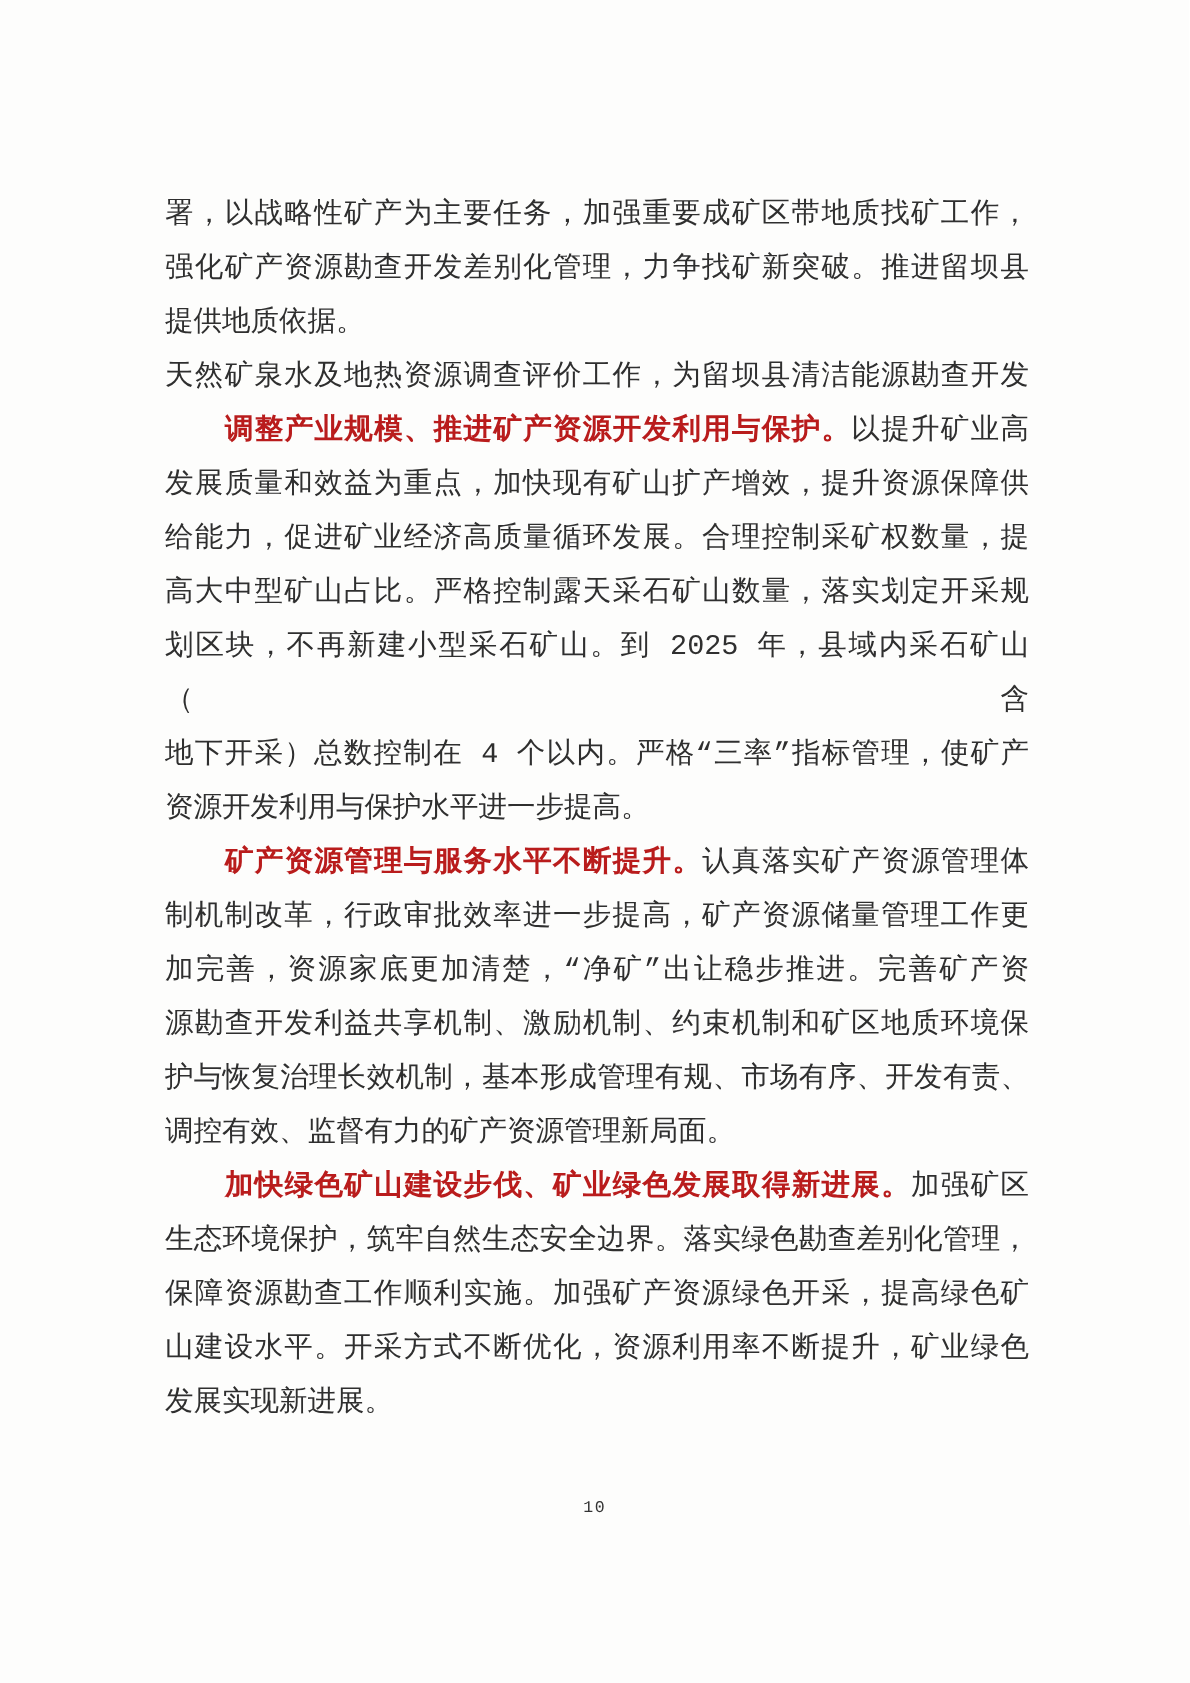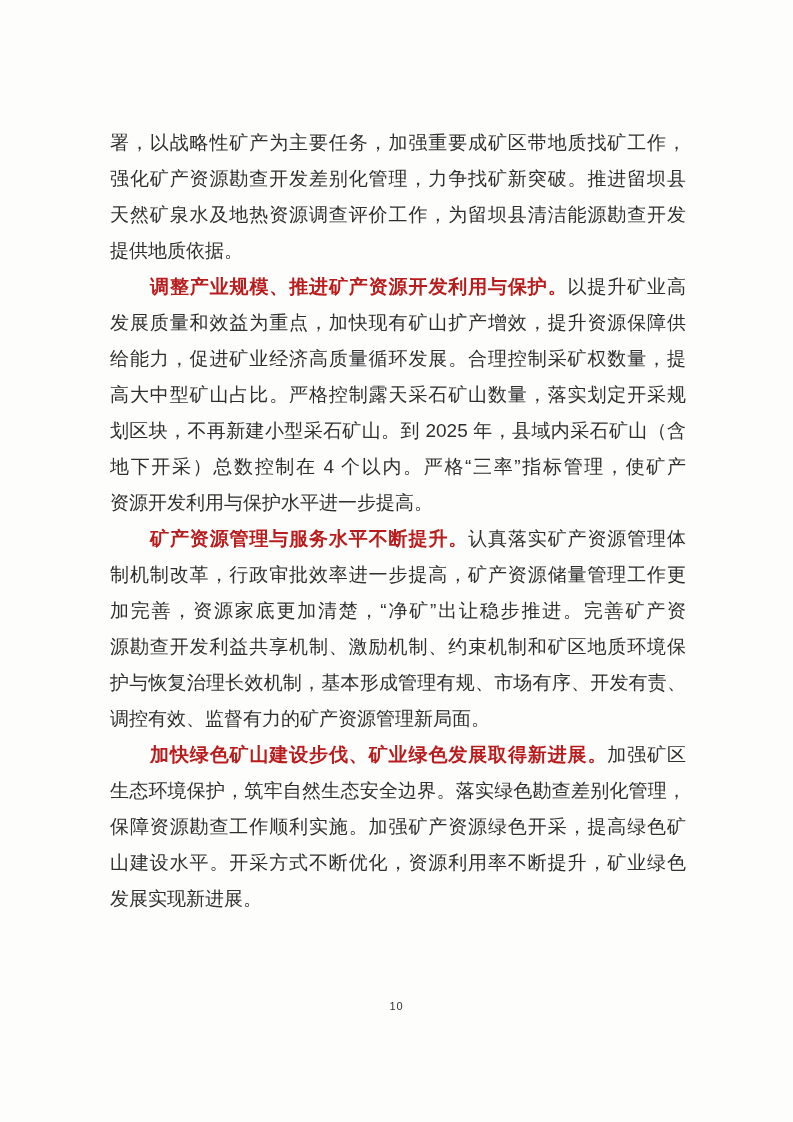--- a/index.html
+++ b/index.html
@@ -6,21 +6,21 @@
   html, body {
     margin: 0;
     padding: 0;
     background: #ffffff;
   }
   .page {
     position: relative;
     width: 793px;
     height: 1122px;
     background: #fdfdfc;
-    font-family: Liberation Sans, sans-serif;
+    font-family: Liberation Mono, monospace;
     color: #2f2f2f;
     overflow: hidden;
   }
   .text-block {
     position: absolute;
     left: 110px;
     top: 125px;
     width: 576px;
   }
   .para {
@@ -59,22 +59,22 @@
 </style>
 </head>
 <body>
 
 <div class="page">
   <div class="text-block">
 
     <p class="para">
       <span class="line">署，以战略性矿产为主要任务，加强重要成矿区带地质找矿工作，</span>
       <span class="line">强化矿产资源勘查开发差别化管理，力争找矿新突破。推进留坝县</span>
+      <span class="line last">提供地质依据。</span>
       <span class="line">天然矿泉水及地热资源调查评价工作，为留坝县清洁能源勘查开发</span>
-      <span class="line last">提供地质依据。</span>
     </p>
 
     <p class="para">
       <span class="line indent"><b class="lead">调整产业规模、推进矿产资源开发利用与保护。</b><span>以提升矿业高</span></span>
       <span class="line">发展质量和效益为重点，加快现有矿山扩产增效，提升资源保障供</span>
       <span class="line">给能力，促进矿业经济高质量循环发展。合理控制采矿权数量，提</span>
       <span class="line">高大中型矿山占比。严格控制露天采石矿山数量，落实划定开采规</span>
       <span class="line">划区块，不再新建小型采石矿山。到 2025 年，县域内采石矿山（含</span>
       <span class="line">地下开采）总数控制在 4 个以内。严格“三率”指标管理，使矿产</span>
       <span class="line last">资源开发利用与保护水平进一步提高。</span>

